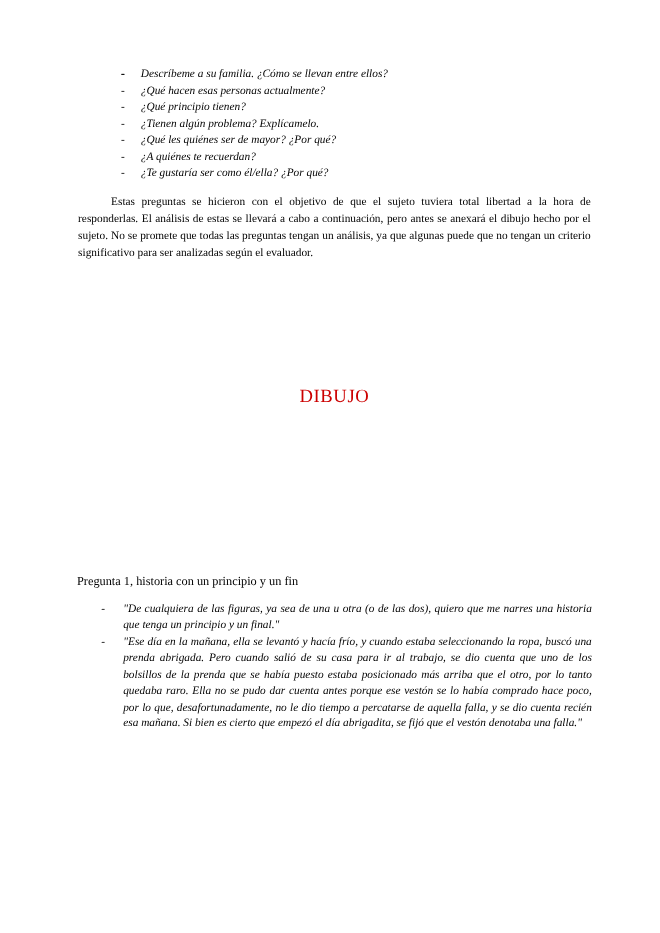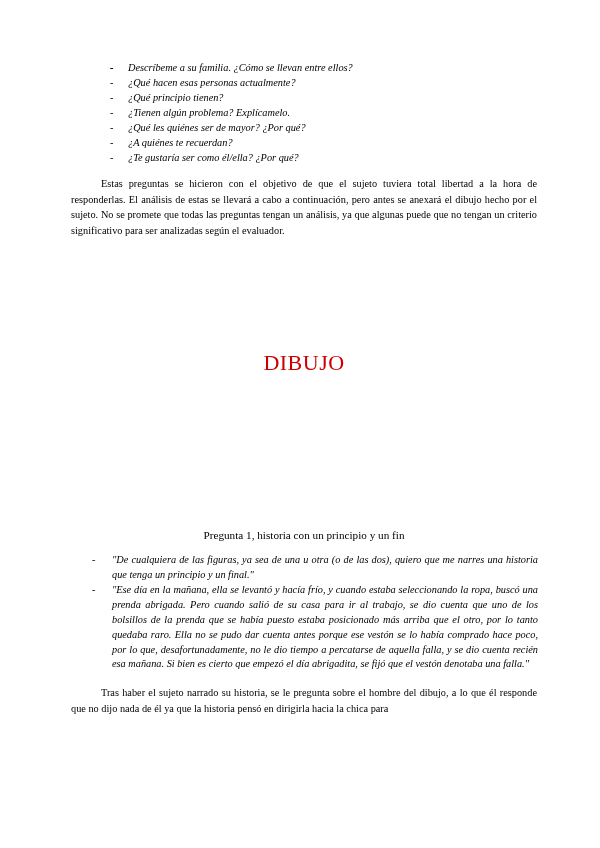--- a/index.html
+++ b/index.html
@@ -50,35 +50,34 @@
     margin: 1px;
   }
   .para.indent {
     text-indent: 30px;
   }
   .spacer-top { height: 9px; }
 
   .title-dibujo {
     text-align: center;
     color: #cc0000;
-    font-size: 22px;
+    font-size: 17px;
     letter-spacing: 0.5px;
     margin: 0;
     font-weight: normal;
     font-family: "Liberation Serif", serif;
   }
   .block-dibujo {
     margin-top: 112px;
     margin-bottom: 0;
   }
   .question-head {
     font-size: 11.2px;
     line-height: 1.4;
     margin: 0;
-    text-align: center;
   }
   .block-question {
     margin-top: 152px;
   }
   .quote-list {
     list-style: none;
     margin: 9px 0 0 0;
     padding: 0;
   }
   .quote-item {
@@ -154,16 +153,15 @@
       <li class="quote-item">
         <span class="dash">-</span>
         <span>"De cualquiera de las figuras, ya sea de una u otra (o de las dos), quiero que me narres una historia que tenga un principio y un final."</span>
       </li>
       <li class="quote-item">
         <span class="dash">-</span>
         <span>"Ese día en la mañana, ella se levantó y hacía frío, y cuando estaba seleccionando la ropa, buscó una prenda abrigada. Pero cuando salió de su casa para ir al trabajo, se dio cuenta que uno de los bolsillos de la prenda que se había puesto estaba posicionado más arriba que el otro, por lo tanto quedaba raro. Ella no se pudo dar cuenta antes porque ese vestón se lo había comprado hace poco, por lo que, desafortunadamente, no le dio tiempo a percatarse de aquella falla, y se dio cuenta recién esa mañana. Si bien es cierto que empezó el día abrigadita, se fijó que el vestón denotaba una falla."</span>
       </li>
     </ul>
 
-    <p class="para indent closing">Tras haber el sujeto narrado su historia, se le pregunta sobre el hombre del dibujo, a lo que él responde que no dijo nada de él ya que la historia pensó en dirigirla hacia la chica para</p>
   </div>
 
 </div>
 
 </body></html>

